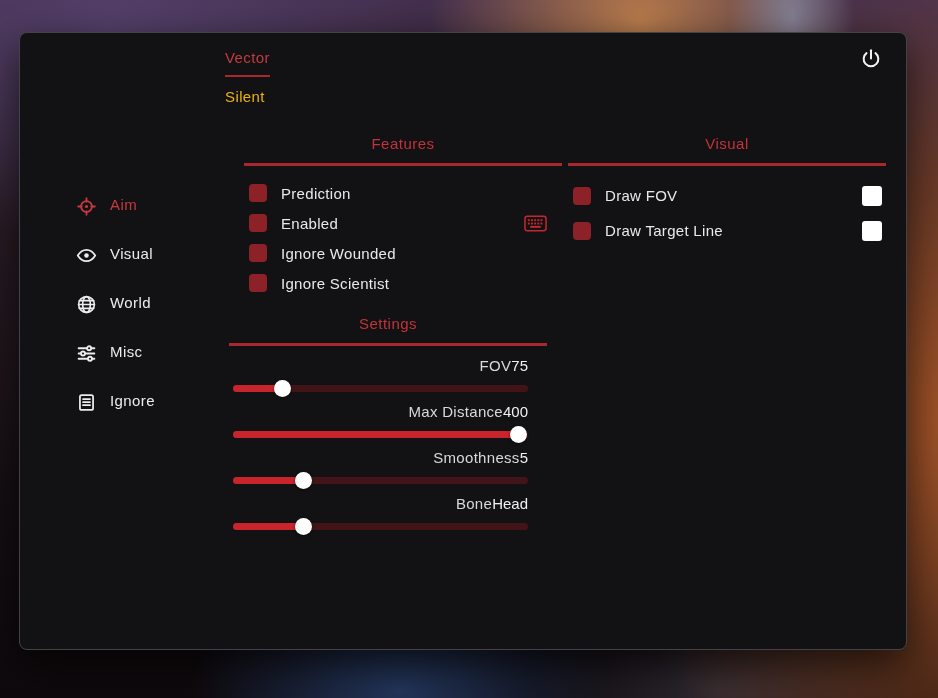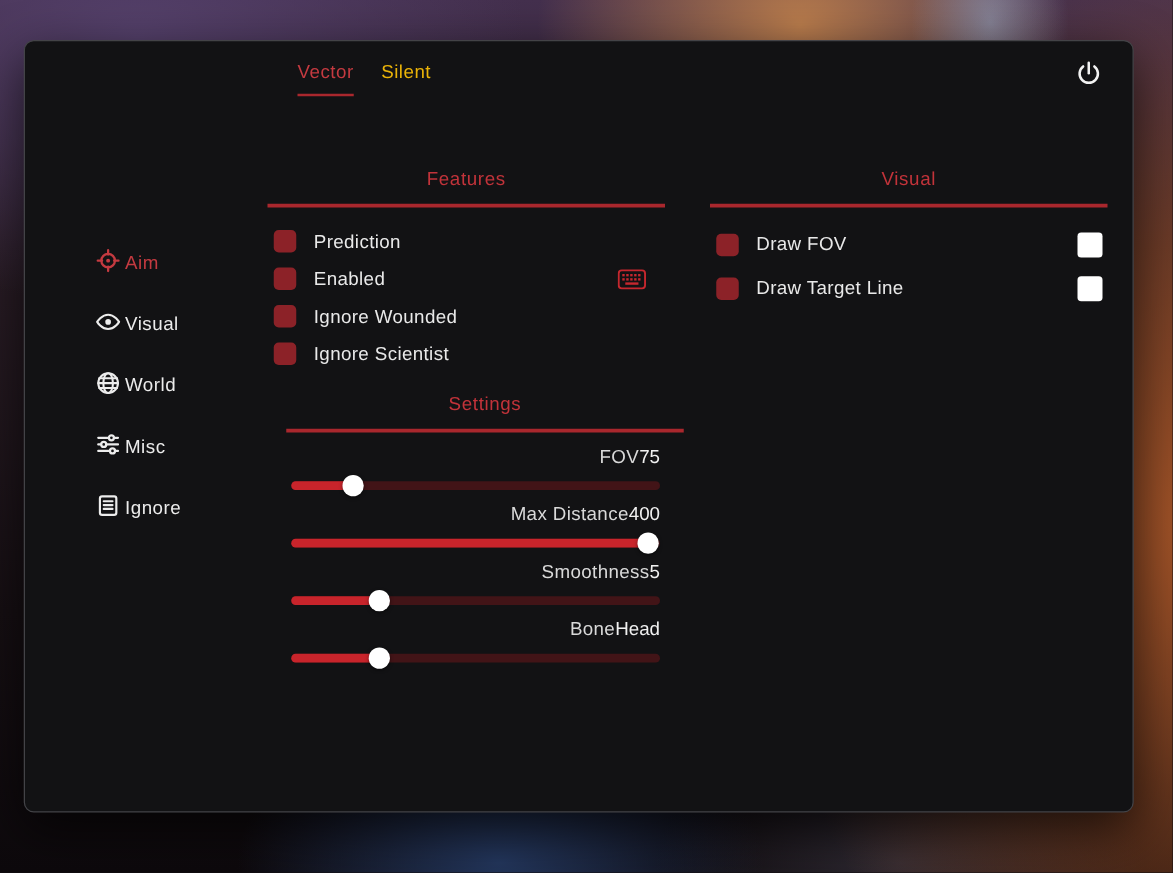--- a/index.html
+++ b/index.html
@@ -17,38 +17,38 @@
       radial-gradient(260px 140px at 720px 690px, #2f2a33 0%, rgba(47,42,51,0) 75%),
       linear-gradient(180deg, #44304e 0%, #2a1d26 28%, #160f13 70%, #0d090c 100%);
   }
 
   
   .panel { position:absolute; left:19px; top:32px; width:888px; height:618px;
     background:#121214; border:1px solid #434347; border-radius:8px;
     box-shadow:0 14px 40px rgba(0,0,0,.65); color:#e9e9e9; }
 
   
-  .tabs { position:absolute; left:218px; top:16px; display:flex; gap:22px; }
+  .tabs { position:absolute; left:205px; top:16px; display:flex; gap:11px;flex-direction:column; }
   .tab { font-size:15px; letter-spacing:.4px; color:#eab308; padding-bottom:9px; cursor:pointer; }
   .tab.active { color:#c43a40; border-bottom:2px solid #a9272d; }
 
   
   .power-btn { position:absolute; right:22px; top:13px; width:26px; height:26px;
     display:flex; align-items:center; justify-content:center; color:#f2f2f2; cursor:pointer; }
 
   
   .sidebar { position:absolute; left:56px; top:163px; display:flex; flex-direction:column; gap:26px; }
-  .side-item { display:flex; align-items:flex-end; gap:3px; height:23px;
+  .side-item { display:flex; align-items:flex-start; gap:13px; height:23px;
     font-size:15px; letter-spacing:.4px; color:#ececec; cursor:pointer; }
   .side-item .icn { width:21px; height:21px; display:flex; }
   .side-item.active { color:#c43a40; }
 
   
   .col { position:absolute; width:318px; }
-  .col-features { left:194px; top:102px; }
+  .col-features { left:224px; top:102px; }
   .col-visual   { left:548px; top:102px; }
   .col-settings { left:209px; top:282px; }
 
   .sec-title { text-align:center; font-size:15px; letter-spacing:.5px; color:#c2333a;
     padding-bottom:11px; border-bottom:3px solid #a9272d; }
 
   
   .rows { margin-top:12px; }
   .chk-row { display:flex; align-items:center; gap:14px; height:30px;
     padding-left:5px; padding-right:15px; }

